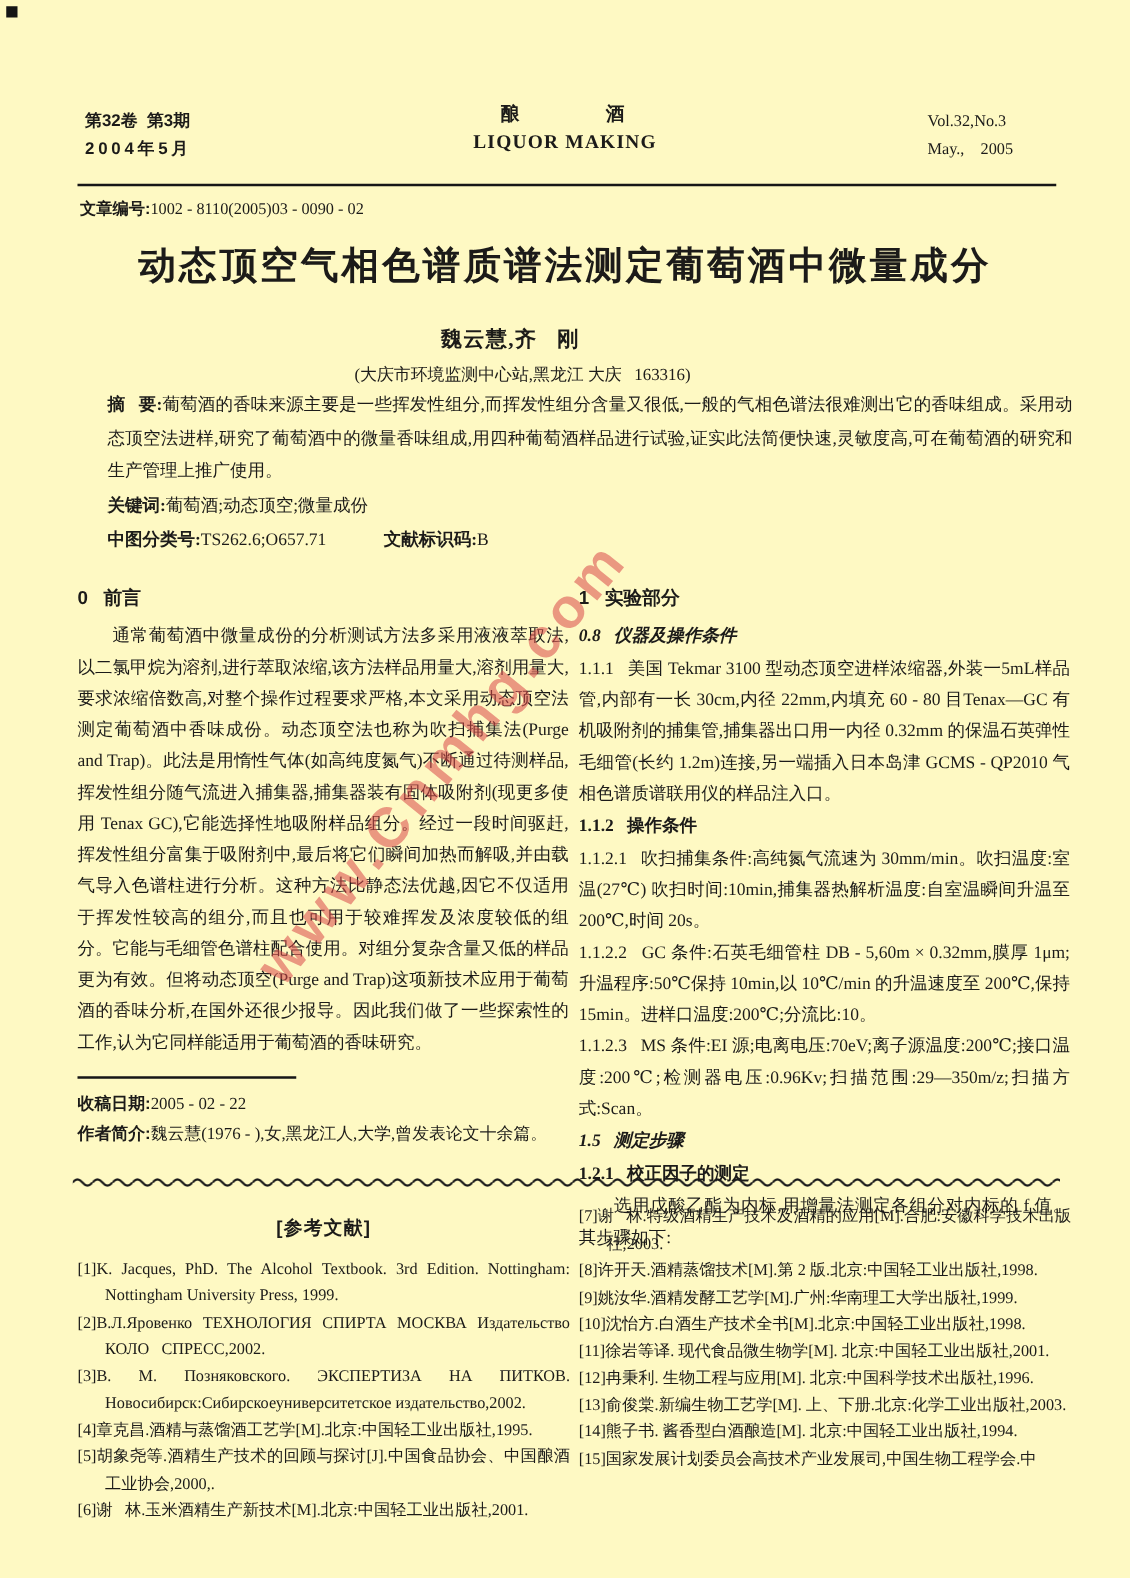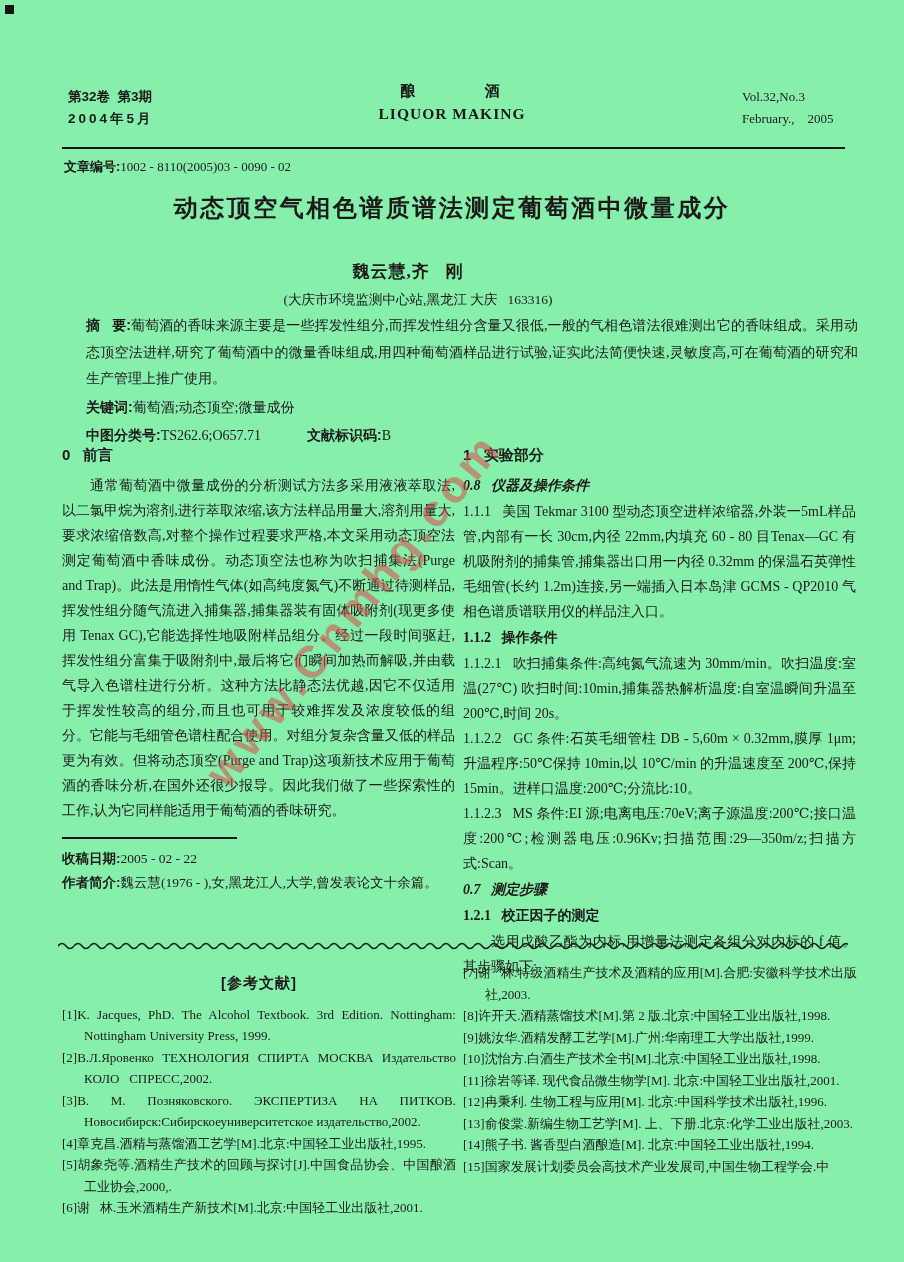--- a/index.html
+++ b/index.html
@@ -1,20 +1,20 @@
 <!DOCTYPE html>
 <html><head>
 <meta charset="utf-8">
 <style>
   html,body{margin:0;padding:0;background:#e8e7e4;}
   .page{
     position:relative;
     width:904px;height:1262px;
     margin:0 auto;
-    background:#86efac;
+    background:#fef9c3;
     overflow:hidden;
     color:#1c1b19;
     font-family:"Liberation Serif","DejaVu Serif",serif;
   }
   .abs{position:absolute;}
   .pre{white-space:pre-wrap;}
 
   
   .scan-mark{left:5px;top:5px;width:9px;height:9px;background:#151515;}
 
@@ -23,32 +23,32 @@
   .hdr-left .l2{font-weight:bold;letter-spacing:3px;}
   .hdr-center{left:0;top:82px;width:904px;text-align:center;}
   .hdr-center .cn{font-size:15px;font-weight:bold;letter-spacing:4px;font-family:"Liberation Sans",sans-serif;}
   .hdr-center .en{font-size:15.5px;font-weight:bold;margin-top:4px;letter-spacing:1px;}
   .hdr-right{left:742px;top:86px;font-size:13px;line-height:22px;}
   .hdr-rule{left:62px;top:147px;width:783px;height:0;border-top:2.5px solid #161616;}
   .article-id{left:64px;top:158px;font-size:13px;text-align:right;}
   .article-id .lbl{font-weight:bold;font-family:"Liberation Sans",sans-serif;}
 
   
-  .title{left:0;top:192px;width:904px;text-align:center;font-size:24px;font-weight:bold;letter-spacing:2.5px;font-family:Liberation Serif, serif;}
+  .title{left:0;top:192px;width:904px;text-align:center;font-size:30px;font-weight:bold;letter-spacing:2.5px;font-family:Liberation Serif, serif;}
   .authors{left:0;top:260px;width:816px;text-align:center;font-size:17px;font-weight:bold;letter-spacing:1px;}
   .affil{left:0;top:291px;width:836px;text-align:center;font-size:13.5px;}
 
   
   .abstract{left:86px;top:312px;width:772px;font-size:14px;line-height:26.5px;text-align:justify;}
-  .abstract .lbl{font-weight:bold;font-family:Liberation Sans, sans-serif;}
+  .abstract .lbl{font-weight:bold;font-family:Liberation Serif, serif;}
   .meta-line{margin-top:1px;}
   .clc-gap{display:inline-block;width:46px;}
 
   
-  .col{width:393px;font-size:14px;line-height:25px;text-align:justify;}
+  .col{width:393px;font-size:14px;line-height:25px;text-align:justify;margin-top:24px;}
   .col-left{left:62px;top:442px;}
   .col-right{left:463px;top:442px;}
   .h1{font-size:15px;font-weight:bold;font-family:"Liberation Sans",sans-serif;margin:0 0 6px 0;}
   .h2{font-weight:bold;font-style:italic;margin:1px 0;}
   .h3{font-weight:bold;margin:1px 0;}
   .para{margin:0;}
   .para.indent{text-indent:2em;}
   .foot-rule{width:175px;border-top:2px solid #161616;margin:14px 0 8px 0;}
   .foot-line{font-size:13.5px;line-height:24px;}
   .foot-line .lbl{font-weight:bold;font-family:"Liberation Sans",sans-serif;}
@@ -85,21 +85,21 @@
   <div class="abs hdr-left">
     <div class="l1 pre">第32卷  第3期</div>
     <div class="l2 pre">2004年5月</div>
   </div>
   <div class="abs hdr-center">
     <div class="cn pre">酿        酒</div>
     <div class="en pre">LIQUOR MAKING</div>
   </div>
   <div class="abs hdr-right">
     <div class="pre">Vol.32,No.3</div>
-    <div class="pre">February.,    2005</div>
+    <div class="pre">May.,    2005</div>
   </div>
   <div class="abs hdr-rule"></div>
 
   <div class="abs article-id">
     <span class="lbl">文章编号:</span><span>1002 - 8110(2005)03 - 0090 - 02</span>
   </div>
 
   <div class="abs title pre">动态顶空气相色谱质谱法测定葡萄酒中微量成分</div>
   <div class="abs authors pre">魏云慧,齐   刚</div>
   <div class="abs affil pre">(大庆市环境监测中心站,黑龙江 大庆   163316)</div>
@@ -129,21 +129,21 @@
   </div>
 
   <div class="abs col col-right">
     <div class="h1 pre">1   实验部分</div>
     <div class="h2 pre">0.8   仪器及操作条件</div>
     <p class="para pre">1.1.1   美国 Tekmar 3100 型动态顶空进样浓缩器,外装一5mL样品管,内部有一长 30cm,内径 22mm,内填充 60 - 80 目Tenax—GC 有机吸附剂的捕集管,捕集器出口用一内径 0.32mm 的保温石英弹性毛细管(长约 1.2m)连接,另一端插入日本岛津 GCMS - QP2010 气相色谱质谱联用仪的样品注入口。</p>
     <div class="h3 pre">1.1.2   操作条件</div>
     <p class="para pre">1.1.2.1   吹扫捕集条件:高纯氮气流速为 30mm/min。吹扫温度:室温(27℃) 吹扫时间:10min,捕集器热解析温度:自室温瞬间升温至 200℃,时间 20s。</p>
     <p class="para pre">1.1.2.2   GC 条件:石英毛细管柱 DB - 5,60m × 0.32mm,膜厚 1μm;升温程序:50℃保持 10min,以 10℃/min 的升温速度至 200℃,保持 15min。进样口温度:200℃;分流比:10。</p>
     <p class="para pre">1.1.2.3   MS 条件:EI 源;电离电压:70eV;离子源温度:200℃;接口温度:200℃;检测器电压:0.96Kv;扫描范围:29—350m/z;扫描方式:Scan。</p>
-    <div class="h2 pre">0.7   测定步骤</div>
+    <div class="h2 pre">1.5   测定步骤</div>
     <div class="h3 pre">1.2.1   校正因子的测定</div>
     <p class="para indent pre">选用戊酸乙酯为内标,用增量法测定各组分对内标的 f 值。其步骤如下:</p>
   </div>
 
   <svg class="abs wavy" viewBox="0 0 790 12" preserveAspectRatio="none">
     <defs>
       <pattern id="wv" x="0" y="0" width="16" height="12" patternUnits="userSpaceOnUse">
         <path d="M0 6 Q4 1 8 6 Q12 11 16 6" fill="none" stroke="#1b1b1b" stroke-width="1.7"></path>
       </pattern>
     </defs>

